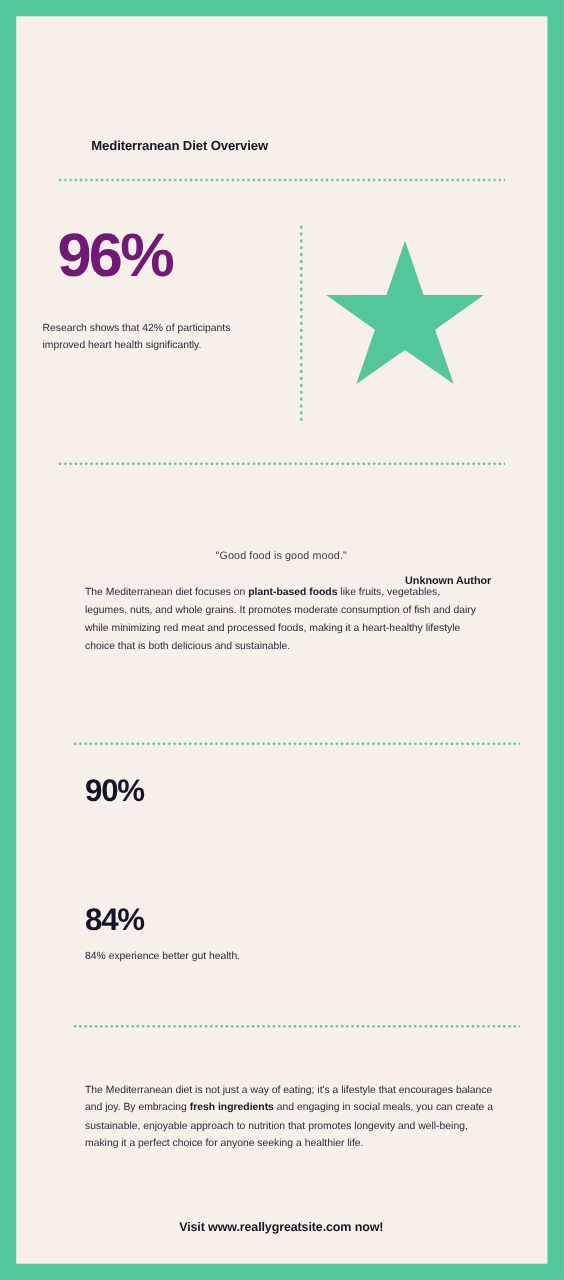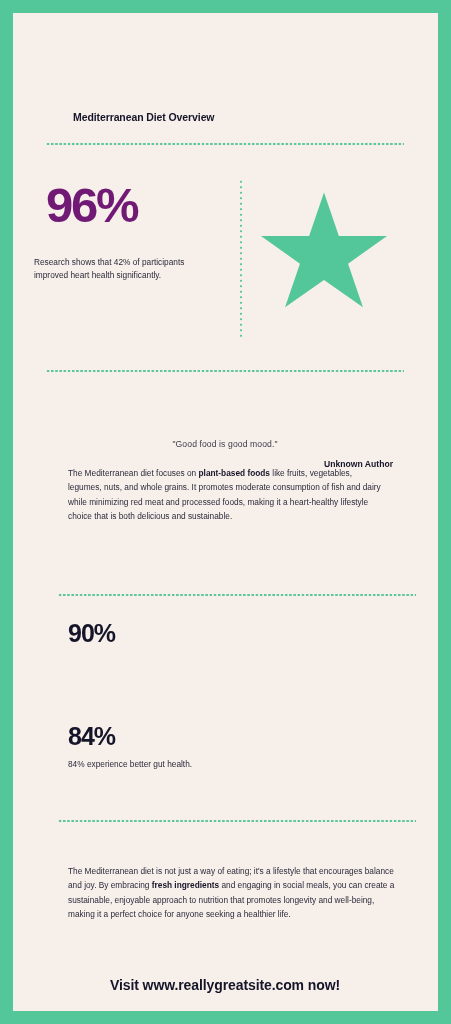--- a/index.html
+++ b/index.html
@@ -168,21 +168,21 @@
     margin-top: 15px;
   }
   #closing-para b { font-weight: bold; color: #15152A; }
 
   #cta {
     position: absolute;
     left: 33px;
     top: 964px;
     width: 358px;
     text-align: center;
-    font-size: 14px;
+    font-size: 10px;
     font-weight: bold;
     letter-spacing: -0.1px;
     color: #15152A;
   }
 </style>
 </head>
 <body>
 
 <div id="poster">
   <div id="canvas">

